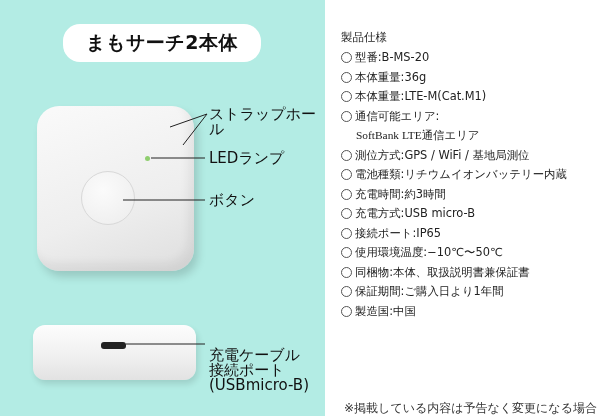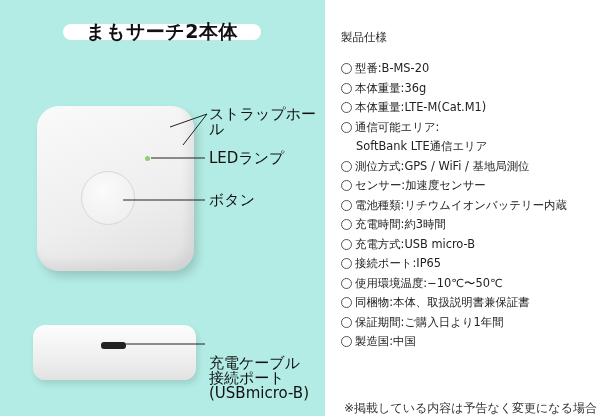--- a/index.html
+++ b/index.html
@@ -1,31 +1,31 @@
 <!DOCTYPE html>
 <html><head>
 <meta charset="utf-8">
 <style>
   html, body { margin:0; padding:0; }
   body { width:600px; height:416px; position:relative; overflow:hidden; background:#ffffff; font-family:"DejaVu Sans", sans-serif; color:#222; }
   .left { position:absolute; left:0; top:0; width:325px; height:416px; background:#b3ece4; }
-  .title-pill { position:absolute; left:63px; top:24px; width:198px; height:16px; background:#fff; border-radius:17px; display:flex; align-items:center; justify-content:center; font-size:19px; font-weight:bold; color:#111; letter-spacing:0.5px; }
+  .title-pill { position:absolute; left:63px; top:24px; width:198px; height:38px; background:#fff; border-radius:17px; display:flex; align-items:center; justify-content:center; font-size:19px; font-weight:bold; color:#111; letter-spacing:0.5px; }
   .view-label { position:absolute; font-size:11px; color:#222;margin-top:36px; }
   .device-front { position:absolute; left:37px; top:106px; width:157px; height:165px; border-radius:22px; background:linear-gradient(160deg,#fafafa 0%,#eeeeee 60%,#dedede 100%); box-shadow: 4px 6px 8px rgba(0,0,0,0.15), inset -6px -8px 10px rgba(0,0,0,0.06); }
   .device-front .btn { position:absolute; left:44px; top:65px; width:52px; height:52px; border-radius:50%; border:1px solid #d8d8d8; background:radial-gradient(circle at 40% 35%,#fbfbfb,#ececec); }
   .device-front .led { position:absolute; left:108px; top:50px; width:5px; height:5px; border-radius:50%; background:#8fce6f; }
   .device-side { position:absolute; left:33px; top:325px; width:163px; height:55px; border-radius:12px; background:linear-gradient(180deg,#fdfdfd 0%,#efefef 60%,#e2e2e2 100%); box-shadow: 2px 4px 6px rgba(0,0,0,0.12); }
   .device-side .port { position:absolute; left:68px; top:17px; width:25px; height:7px; border-radius:3px; background:#222; }
   .callout { position:absolute; font-size:15px; color:#111; line-height:15px; }
   svg.lines { position:absolute; left:0; top:0; width:325px; height:416px; pointer-events:none; }
   .specs { position:absolute; left:341px; top:30px; width:255px; font-size:11.4px; color:#222; }
-  .specs .heading { font-size:11.5px; margin-bottom:14px; }
+  .specs .heading { font-size:11.5px; margin-bottom:3px; }
   .spec-row { height:19.5px; line-height:19.5px; white-space:nowrap; display:flex; align-items:center; }
   .spec-row .circ { display:inline-block; width:9px; height:9px; border:1px solid #555; border-radius:50%; margin-right:3px; flex:none; }
-  .spec-cont { padding-left:15px; }
+  .spec-cont { padding-left:15px;font-family:Liberation Serif, serif; }
   .note { position:absolute; left:341px; top:400px; font-size:12px; color:#333;text-align:center; }
 </style>
 </head>
 <body>
 
 <div class="left">
   <div class="title-pill">まもサーチ2本体</div>
 
   <div class="view-label" style="left:92px; top:80px;">〈正面〉</div>
 
@@ -44,21 +44,21 @@
     <line x1="170" y1="127" x2="207" y2="114" stroke="#222" stroke-width="1"></line>
     <line x1="183" y1="145" x2="207" y2="114" stroke="#222" stroke-width="1"></line>
     <line x1="151" y1="158" x2="205" y2="158" stroke="#222" stroke-width="1"></line>
     <line x1="123" y1="200" x2="205" y2="200" stroke="#222" stroke-width="1"></line>
     <line x1="126" y1="344" x2="205" y2="344" stroke="#222" stroke-width="1"></line>
   </svg>
 
   <div class="callout" style="left:209px; top:107px;">ストラップホール</div>
   <div class="callout" style="left:209px; top:151px;">LEDランプ</div>
   <div class="callout" style="left:209px; top:193px;">ボタン</div>
-  <div class="callout" style="left:209px; top:356px;">
+  <div class="callout" style="left:209px; top:348px;">
     <div>充電ケーブル</div>
     <div>接続ポート</div>
     <div>(USBmicro-B)</div>
   </div>
 </div>
 
 <div class="specs">
   <div class="heading">製品仕様</div>
   <div class="spec-row">
       <span class="circ"></span>
@@ -73,24 +73,20 @@
       <span>本体重量:LTE-M(Cat.M1)</span>
     </div>
   <div class="spec-row">
       <span class="circ"></span>
       <span>通信可能エリア:</span>
     </div>
   <div class="spec-row spec-cont">SoftBank LTE通信エリア</div>
   <div class="spec-row">
       <span class="circ"></span>
       <span>測位方式:GPS / WiFi / 基地局測位</span>
-    </div>
-  <div class="spec-row">
-      <span class="circ"></span>
-      <span>センサー:加速度センサー</span>
     </div>
   <div class="spec-row">
       <span class="circ"></span>
       <span>電池種類:リチウムイオンバッテリー内蔵</span>
     </div>
   <div class="spec-row">
       <span class="circ"></span>
       <span>充電時間:約3時間</span>
     </div>
   <div class="spec-row">

